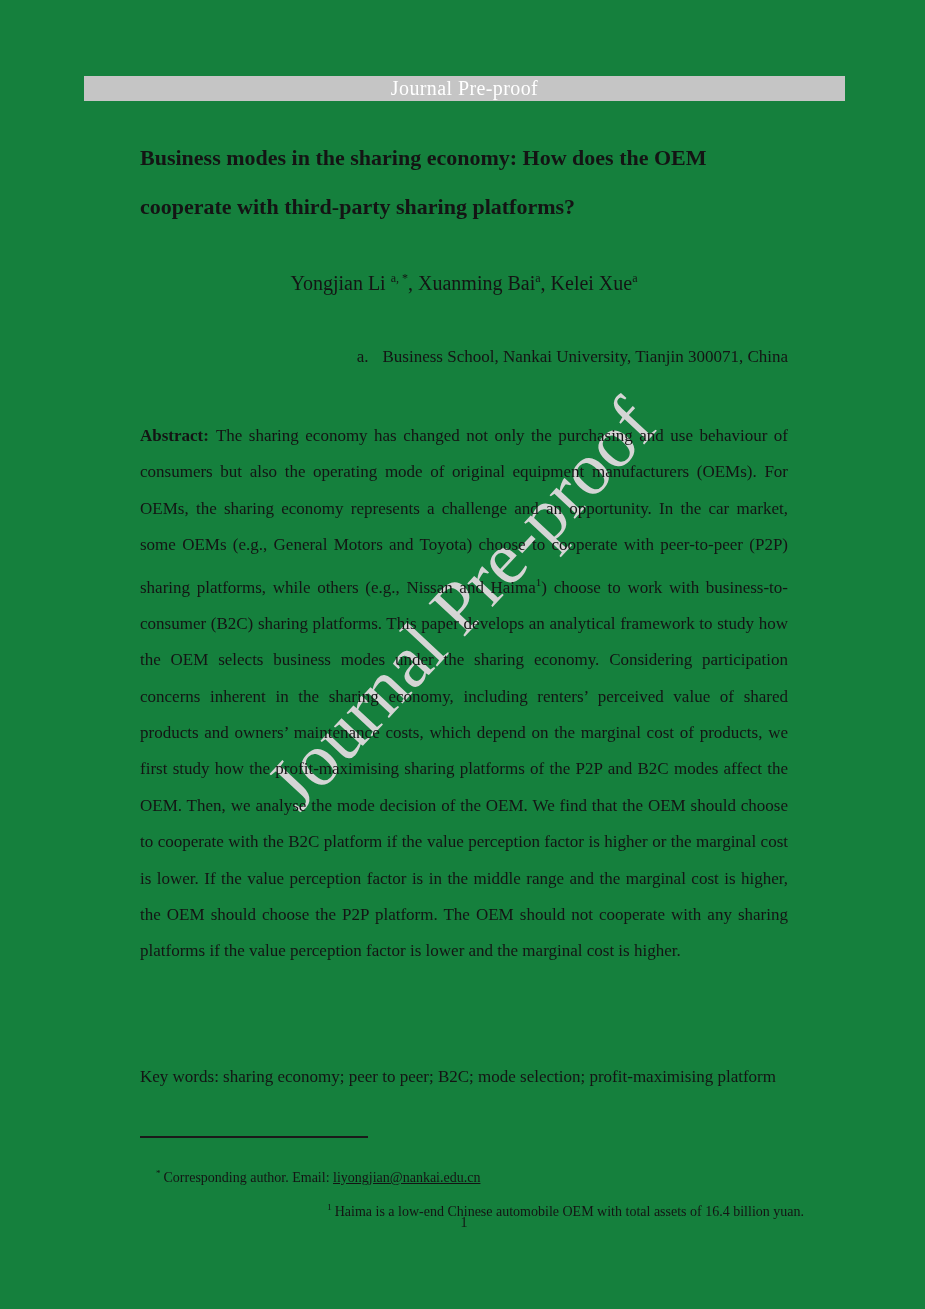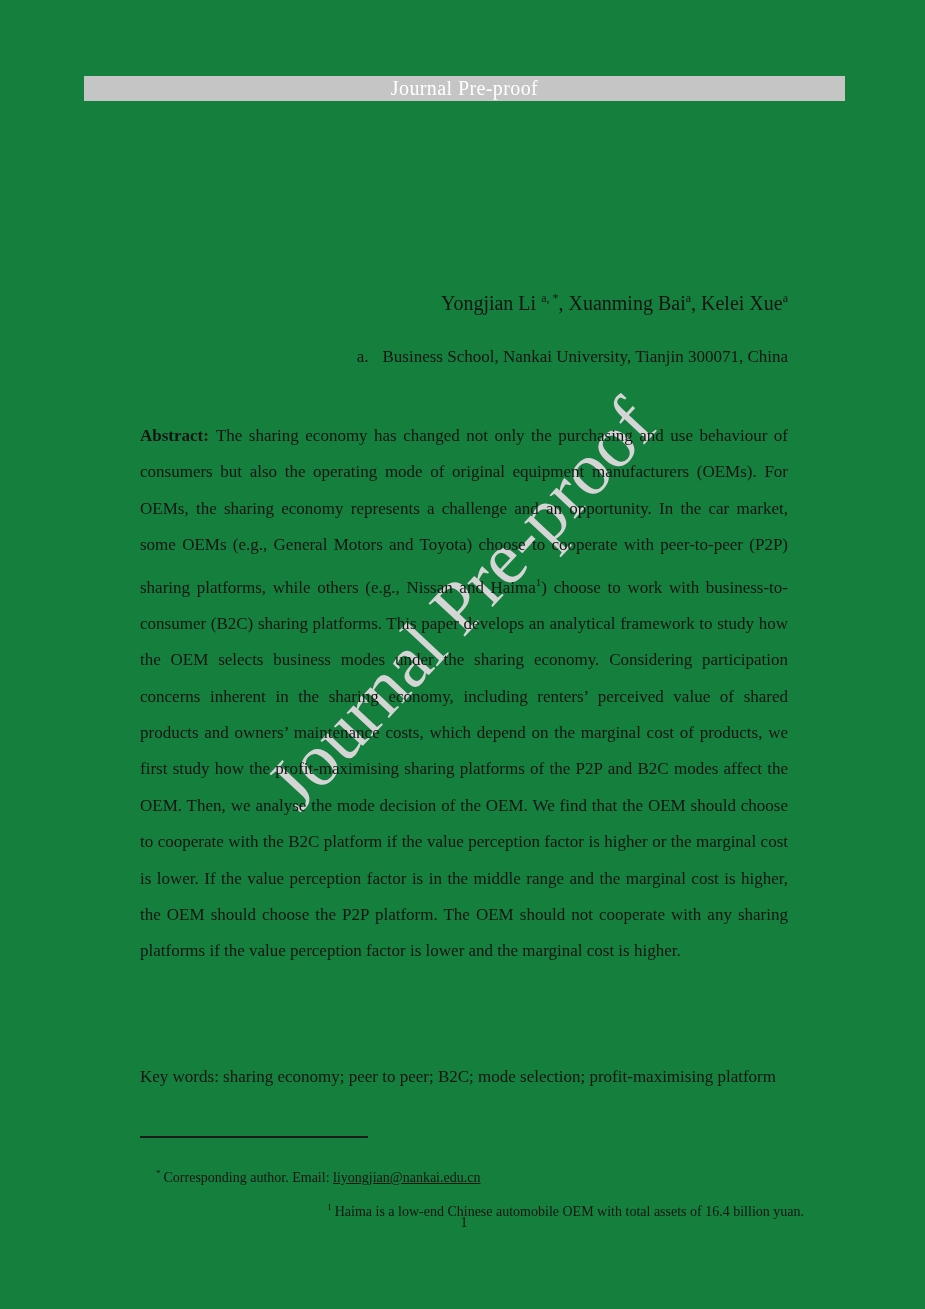--- a/index.html
+++ b/index.html
@@ -55,24 +55,23 @@
     font-weight: bold;
     line-height: 49px;
     color: #141414;
     z-index: 1;
   }
   .authors {
     position: absolute;
     left: 140px;
     top: 271px;
     width: 648px;
-    text-align: right;
+    text-align: center;
     font-size: 20px;
     z-index: 1;
-    margin-top: 20px;
   }
   .authors sup {
     font-size: 12px;
   }
   .affiliation {
     position: absolute;
     left: 140px;
     top: 347px;
     width: 648px;
     text-align: right;
@@ -154,20 +153,21 @@
 <body>
 
 <div class="page">
 
   <div class="banner">
     <span class="banner-text">Journal Pre-proof</span>
   </div>
 
   <div class="watermark">Journal Pre-proof</div>
 
+  <h1 class="title">Business modes in the sharing economy: How does the OEM cooperate with third-party sharing platforms?</h1>
 
   <div class="authors"><span>Yongjian Li </span><sup>a, *</sup><span>, </span><span>Xuanming Bai</span><sup>a</sup><span>, </span><span>Kelei Xue</span><sup>a</sup></div>
 
   <div class="affiliation"><span class="aff-marker">a.</span><span>Business School, Nankai University, Tianjin 300071, China</span></div>
 
   <p class="abstract"><span class="abs-label">Abstract:</span><span>The sharing economy has changed not only the purchasing and use behaviour of consumers but also the operating mode of original equipment manufacturers (OEMs). For OEMs, the sharing economy represents a challenge and an opportunity. In the car market, some OEMs (e.g., General Motors and Toyota) choose to cooperate with peer-to-peer (P2P) sharing platforms, while others (e.g., Nissan and Haima</span><sup>1</sup><span>) choose to work with business-to-consumer (B2C) sharing platforms. This paper develops an analytical framework to study how the OEM selects business modes under the sharing economy. Considering participation concerns inherent in the sharing economy, including renters’ perceived value of shared products and owners’ maintenance costs, which depend on the marginal cost of products, we first study how the profit-maximising sharing platforms of the P2P and B2C modes affect the OEM. Then, we analyse the mode decision of the OEM. We find that the OEM should choose to cooperate with the B2C platform if the value perception factor is higher or the marginal cost is lower. If the value perception factor is in the middle range and the marginal cost is higher, the OEM should choose the P2P platform. The OEM should not cooperate with any sharing platforms if the value perception factor is lower and the marginal cost is higher.</span></p>
 
   <p class="keywords">Key words: sharing economy; peer to peer; B2C; mode selection; profit-maximising platform</p>
 
   <div class="fn-rule"></div>

